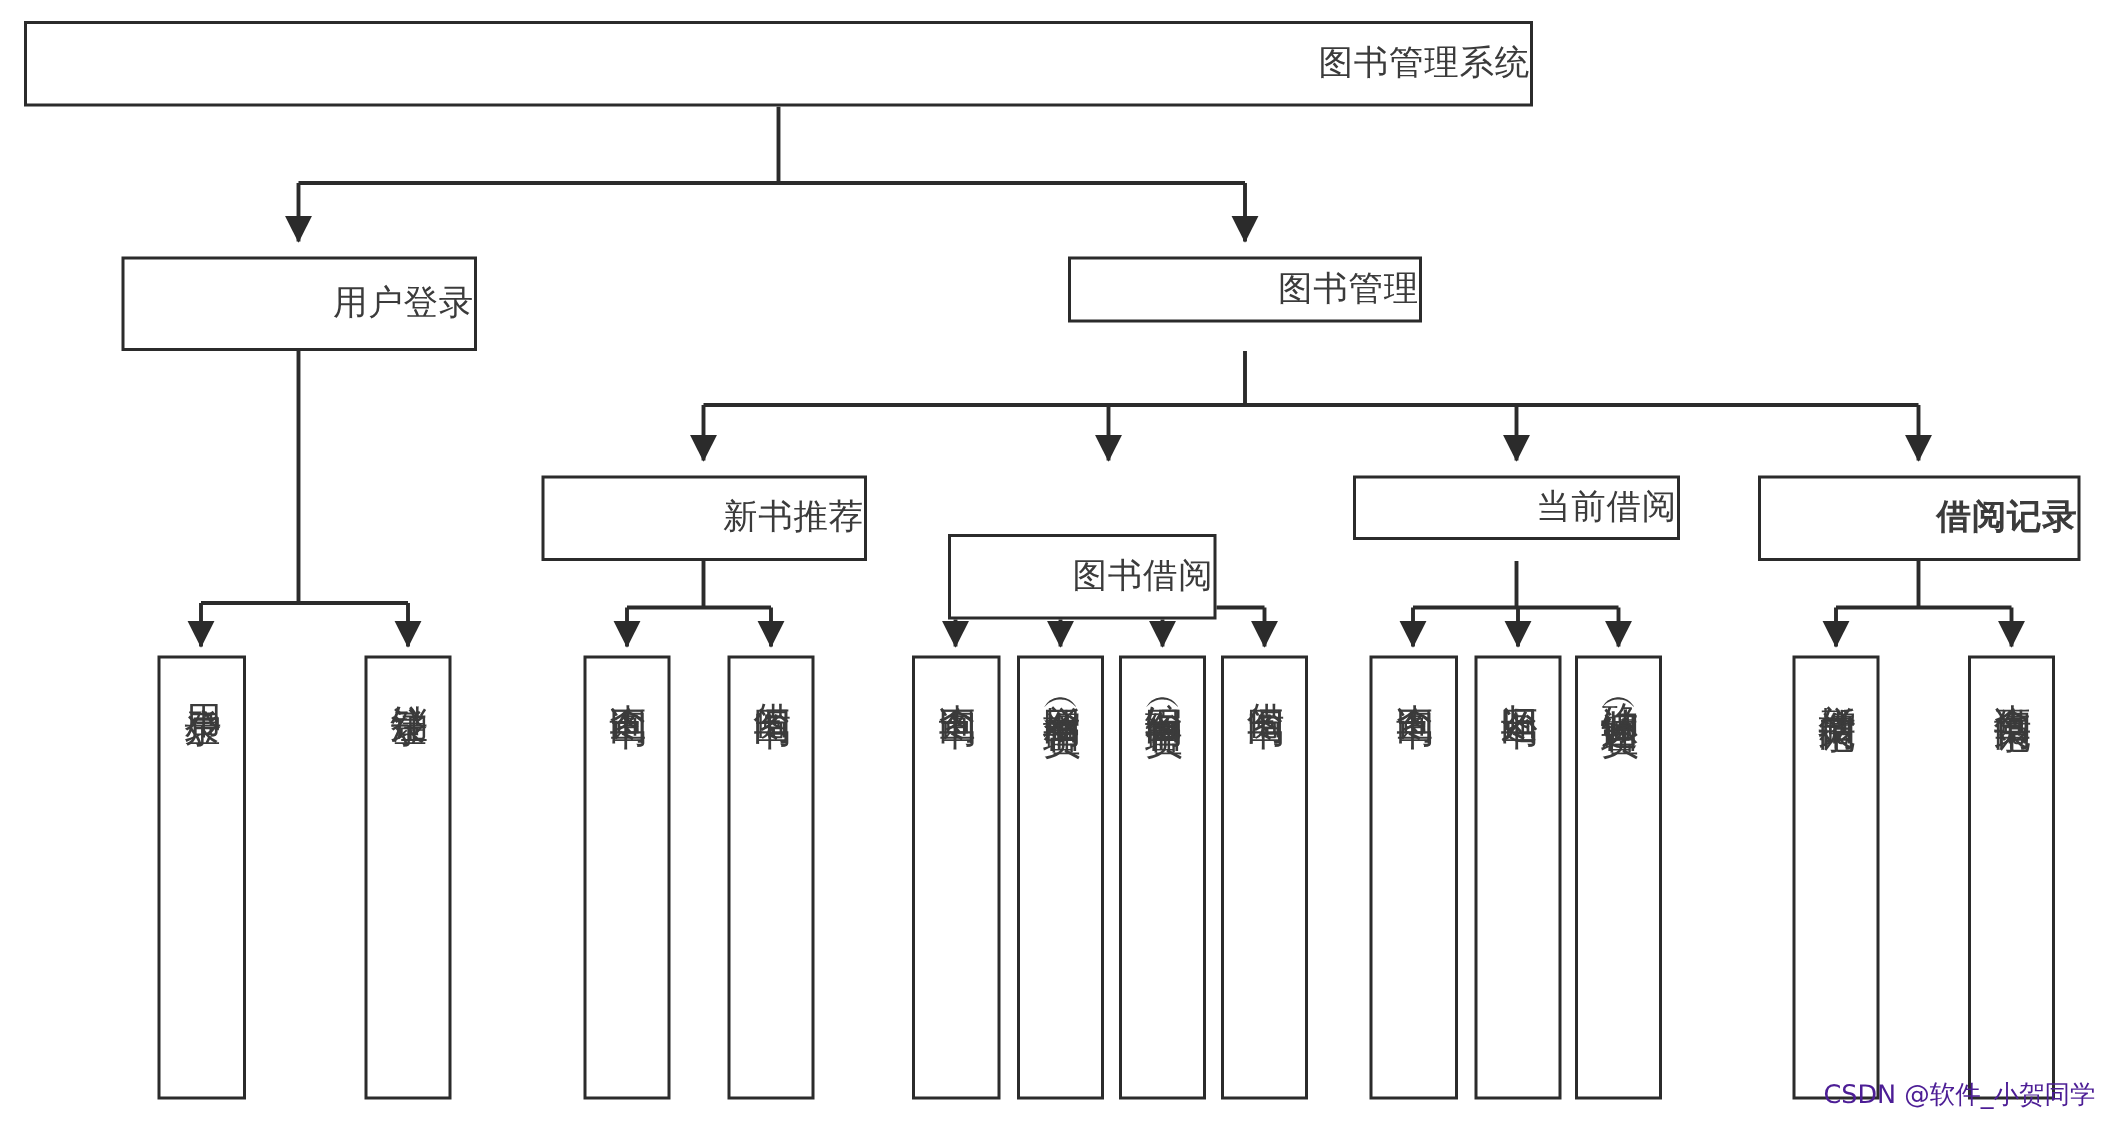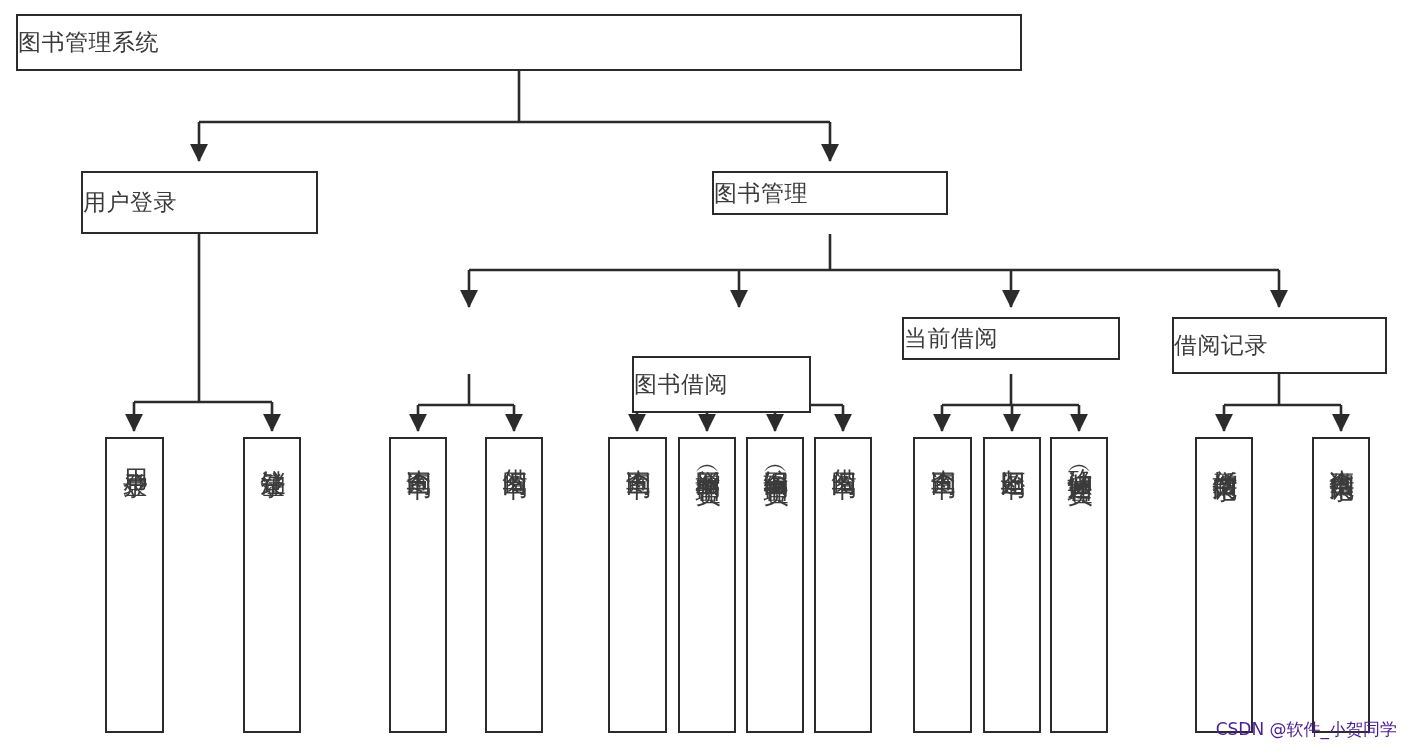--- a/index.html
+++ b/index.html
@@ -24,21 +24,21 @@
     width: 1405px;
     height: 747px;
   }
   .node {
     position: absolute;
     box-sizing: border-box;
     border: 2px solid #2b2b2b;
     background: #ffffff;
     display: flex;
     align-items: center;
-    justify-content: flex-start;
+    justify-content: flex-end;
     color: #3b3b3b;
     z-index: 2;
   }
   .node .lbl {
     display: block;
     line-height: 1.0;
     letter-spacing: 0.5px;
   }
   .node.horiz .lbl {
     font-size: 23px;
@@ -128,27 +128,30 @@
     <span class="lbl">图书管理系统</span>
   </div>
 
   <div class="node horiz" style="left: 81px; top: 171px; width: 237px; height: 63px;">
     <span class="lbl">用户登录</span>
   </div>
   <div class="node horiz" style="left: 712px; top: 171px; width: 236px; height: 44px;">
     <span class="lbl">图书管理</span>
   </div>
 
+  <div class="node horiz" style="left: 361px; top: 317px; width: 217px; height: 57px;">
+    <span class="lbl">新书推荐</span>
+  </div>
   <div class="node horiz" style="left: 632px; top: 317px; width: 179px; height: 57px; margin-top: 39px;">
     <span class="lbl">图书借阅</span>
   </div>
   <div class="node horiz" style="left: 902px; top: 317px; width: 218px; height: 43px;">
     <span class="lbl">当前借阅</span>
   </div>
-  <div class="node horiz" style="left: 1172px; top: 317px; width: 215px; height: 57px;">
+  <div class="node horiz" style="left: 1172px; top: 317px; width: 215px; height: 57px; font-weight: bold;">
     <span class="lbl">借阅记录</span>
   </div>
 
   <div class="node vert" style="left: 105px; top: 437px; width: 59px; height: 296px;">
     <span class="lbl">用户登录</span>
   </div>
   <div class="node vert" style="left: 243px; top: 437px; width: 58px; height: 296px;">
     <span class="lbl">注销登录</span>
   </div>
   <div class="node vert" style="left: 389px; top: 437px; width: 58px; height: 296px;">

